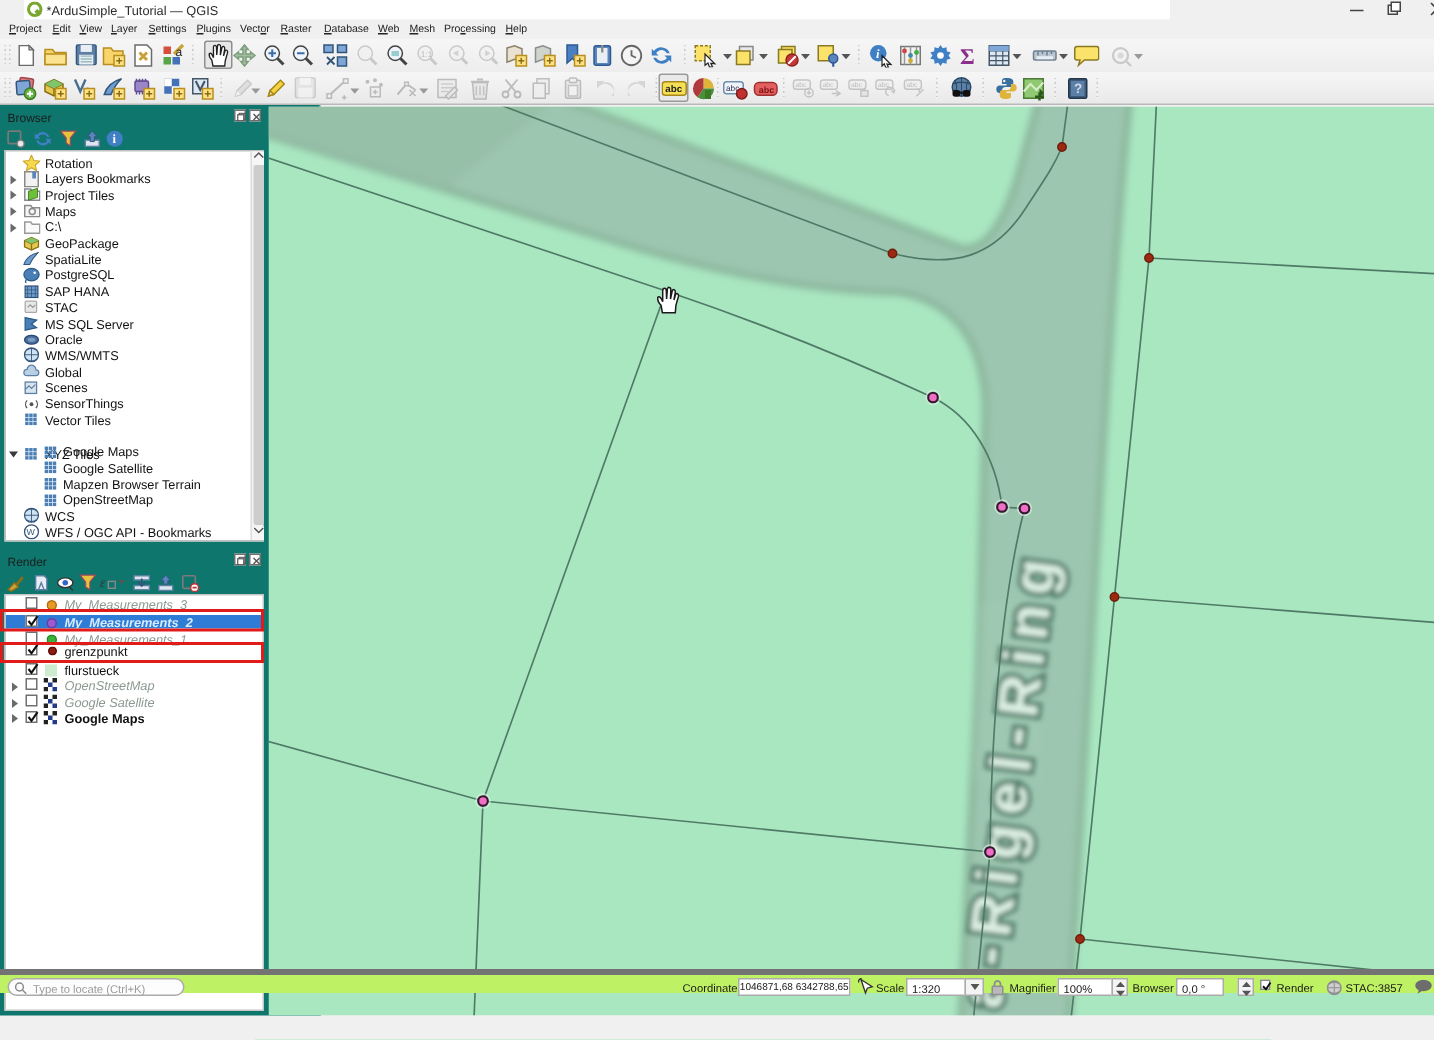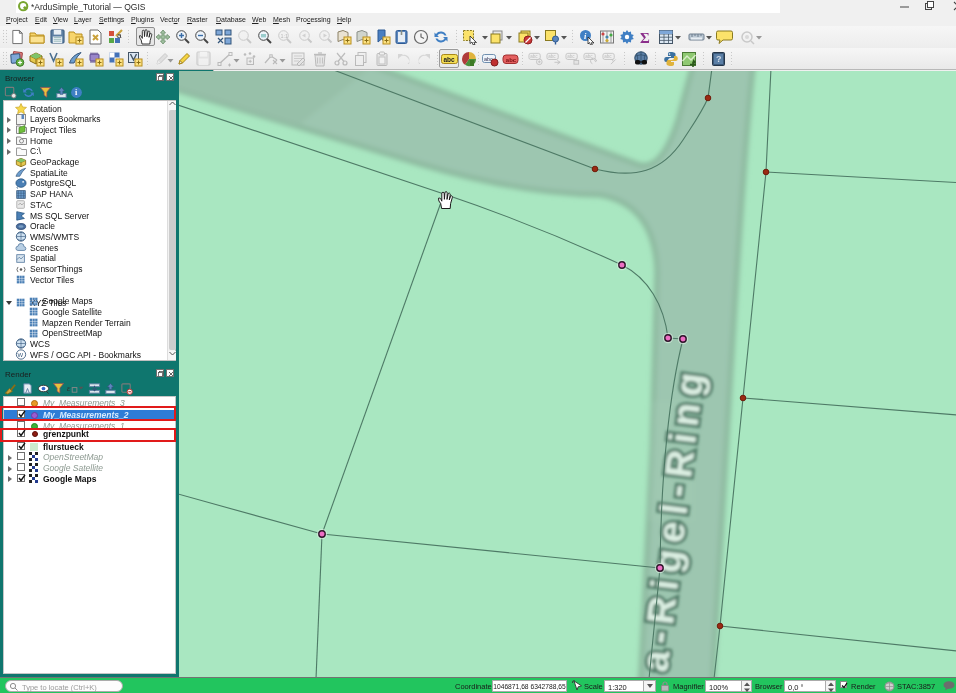--- a/index.html
+++ b/index.html
@@ -11,21 +11,21 @@
 #tb2{position:absolute;left:0;top:48px;width:956px;height:22px;background:linear-gradient(#f6f6f6,#e9e9e9);border-bottom:1px solid #b8b8b8}
 .ic{position:absolute;top:3px}
 .sep{position:absolute;top:4px;width:1px;height:14px;background:repeating-linear-gradient(#c9c9c9 0 1px,#f0f0f0 1px 3px)}
 #dock{position:absolute;left:0;top:70px;width:214px;height:607px;background:#0f766e;border-right:1px solid #b9b9b9}
 .phead{position:absolute;left:0;width:178px;height:14px}
 .phead .t{position:absolute;left:5px;top:2.5px;font-size:8px;color:#1c1c1c}
 .wbtn{position:absolute;top:2px;width:8px;height:8px;border:1px solid #6f6f6f;background:#fdfdfd}
 .list{position:absolute;background:#fff;border:1px solid #c0c0c0}
 .row{position:absolute;left:0;height:11px;width:100%;font-size:8.5px;white-space:nowrap}
 #map{position:absolute;left:179px;top:71px;width:777px;height:606px;overflow:hidden}
-#status{position:absolute;left:0;top:677px;width:956px;height:16px;background:#22c55e;border-top:1px solid #737373;font-size:7.5px}
+#status{position:absolute;left:0;top:646px;width:956px;height:16px;background:#bef264;border-top:4px solid #737373;font-size:7.5px}
 .sbx{position:absolute;background:#fff;border:1px solid #ababab;height:12px;top:1.5px}
 .slbl{position:absolute;top:4px;color:#1a1a1a}
 .chk{display:inline-block;width:7px;height:7px;border:1px solid #8a8a8a;background:#fff;vertical-align:-1px}
 .bi{position:absolute;top:0}
 .bt{position:absolute;left:26px;top:0.5px;font-size:8.5px;color:#111}
 .lt{position:absolute;left:39px;top:0.5px;font-size:8.5px;color:#111}
 .gi{color:#8d9a91;font-style:italic}
 .ar{position:absolute;left:3px;top:3px;width:0;height:0;border-left:4px solid #6a6a6a;border-top:3px solid transparent;border-bottom:3px solid transparent}
 .ad{position:absolute;left:2px;top:4px;width:0;height:0;border-top:4px solid #3a3a3a;border-left:3px solid transparent;border-right:3px solid transparent}
 .cb{position:absolute;left:13px;top:0.5px;width:8px;height:8px;border:1px solid #707070;background:#fff}
@@ -514,21 +514,21 @@
           <path d="M3 3.5 l6 -2 v6 l-6 2 Z" fill="#6fbf3a" stroke="#3d7a24" stroke-width="0.6"></path>
         </svg>
         <span class="bt">Project Tiles</span>
       </div>
     <div class="row" style="top:34.1px">
         <i class="ar"></i>
         <svg class="bi" style="left:12px" width="11" height="10" viewBox="0 0 11 10">
           <path d="M0.5 2 h4 l1 1.5 h5 v6 h-10 Z" fill="#f5f5f5" stroke="#8a8a8a"></path>
           <circle cx="5.5" cy="6" r="2" fill="none" stroke="#8a8a8a"></circle>
         </svg>
-        <span class="bt">Home</span>
+        <span class="bt">Maps</span>
       </div>
     <div class="row" style="top:44.8px">
         <i class="ar"></i>
         <svg class="bi" style="left:12px" width="11" height="10" viewBox="0 0 11 10">
           <path d="M0.5 2 h4 l1 1.5 h5 v6 h-10 Z" fill="#fafafa" stroke="#9a9a9a"></path>
         </svg>
         <span class="bt">C:\</span>
       </div>
     <div class="row" style="top:55.5px">
         <svg class="bi" style="left:11px" width="12" height="11" viewBox="0 0 14 13">
@@ -583,28 +583,28 @@
         <svg class="bi" style="left:11px" width="12" height="11" viewBox="0 0 14 13">
           <circle cx="7" cy="6.5" r="5.5" fill="#cfe2f2" stroke="#33557a"></circle>
           <path d="M1.5 6.5 h11 M7 1 v11 M3 3 a7 7 0 0 1 8 0 M3 10 a7 7 0 0 0 8 0" fill="none" stroke="#33557a" stroke-width="0.7"></path>
         </svg>
         <span class="bt">WMS/WMTS</span>
       </div>
     <div class="row" style="top:141.1px">
         <svg class="bi" style="left:11px" width="12" height="11" viewBox="0 0 14 13">
           <path d="M3.5 10 a2.5 2.5 0 0 1 0 -5 a3.5 3.5 0 0 1 7 0.5 a2.2 2.2 0 0 1 0 4.5 Z" fill="#b8cfe4" stroke="#5d7fa3"></path>
         </svg>
-        <span class="bt">Scenes</span>
+        <span class="bt">Global</span>
       </div>
     <div class="row" style="top:151.8px">
         <svg class="bi" style="left:11px" width="12" height="11" viewBox="0 0 14 13">
           <rect x="2" y="2" width="9" height="9" fill="#d8e4ee" stroke="#5d7fa3"></rect>
           <path d="M2 8 l3 -3 l2 2 l3 -3" fill="none" stroke="#5d7fa3"></path>
         </svg>
-        <span class="bt">Spatial</span>
+        <span class="bt">Scenes</span>
       </div>
     <div class="row" style="top:162.5px">
         <svg class="bi" style="left:11px" width="12" height="11" viewBox="0 0 14 13">
           <circle cx="7" cy="6.5" r="1.5" fill="#555"></circle>
           <path d="M3.5 3.5 a4.5 4.5 0 0 0 0 6 M10.5 3.5 a4.5 4.5 0 0 1 0 6" fill="none" stroke="#555"></path>
         </svg>
         <span class="bt">SensorThings</span>
       </div>
     <div class="row" style="top:173.2px">
         <svg class="bi" style="left:11px" width="12" height="11" viewBox="0 0 14 13">
@@ -678,21 +678,21 @@
             <rect x="5.2" y="2" width="2.7" height="2.7"></rect>
             <rect x="8.4" y="2" width="2.7" height="2.7"></rect>
             <rect x="2" y="5.2" width="2.7" height="2.7"></rect>
             <rect x="5.2" y="5.2" width="2.7" height="2.7"></rect>
             <rect x="8.4" y="5.2" width="2.7" height="2.7"></rect>
             <rect x="2" y="8.4" width="2.7" height="2.7"></rect>
             <rect x="5.2" y="8.4" width="2.7" height="2.7"></rect>
             <rect x="8.4" y="8.4" width="2.7" height="2.7"></rect>
           </g>
         </svg>
-        <span class="bt" style="left:38px">Mapzen Render Terrain</span>
+        <span class="bt" style="left:38px">Mapzen Browser Terrain</span>
       </div>
     <div class="row" style="top:226.7px">
         <svg class="bi" style="left:24px" width="12" height="11" viewBox="0 0 14 13">
           <g fill="#4a7fb5">
             <rect x="2" y="2" width="2.7" height="2.7"></rect>
             <rect x="5.2" y="2" width="2.7" height="2.7"></rect>
             <rect x="8.4" y="2" width="2.7" height="2.7"></rect>
             <rect x="2" y="5.2" width="2.7" height="2.7"></rect>
             <rect x="5.2" y="5.2" width="2.7" height="2.7"></rect>
             <rect x="8.4" y="5.2" width="2.7" height="2.7"></rect>
@@ -808,30 +808,30 @@
       </div>
     <div class="row" style="top:31.9px">
         <span class="cb">
           <svg width="8" height="8" viewBox="0 0 8 8" style="position:absolute;left:-0.5px;top:-1px">
             <path d="M1 4 L3 6.5 L7 0.8" fill="none" stroke="#111" stroke-width="1.4"></path>
           </svg>
         </span>
         <svg class="bi" style="left:28px;top:2.5px" width="6" height="6">
           <circle cx="3" cy="3" r="2.5" fill="#8e1d12" stroke="#5e0f08"></circle>
         </svg>
-        <span class="lt" style="font-weight:bold">grenzpunkt</span>
+        <span class="lt" style="font-weight:normal">grenzpunkt</span>
       </div>
     <div class="row" style="top:44.7px">
         <span class="cb">
           <svg width="8" height="8" viewBox="0 0 8 8" style="position:absolute;left:-0.5px;top:-1px">
             <path d="M1 4 L3 6.5 L7 0.8" fill="none" stroke="#111" stroke-width="1.4"></path>
           </svg>
         </span>
         <span style="position:absolute;left:26px;top:1px;width:8px;height:8px;background:#cdebcd"></span>
-        <span class="lt" style="font-weight:bold">flurstueck</span>
+        <span class="lt" style="font-weight:normal">flurstueck</span>
       </div>
     <div class="row" style="top:54.9px">
         <i class="ar" style="left:4px"></i>
         <span class="cb"></span>
         <svg class="bi" style="left:25px;top:0.5px" width="9" height="9" viewBox="0 0 9 9">
           <rect width="9" height="9" fill="#fff"></rect>
           <rect x="0" y="0" width="3" height="3" fill="#222"></rect>
           <rect x="6" y="0" width="3" height="3" fill="#222"></rect>
           <rect x="3" y="3" width="3" height="3" fill="#223a8e"></rect>
           <rect x="0" y="6" width="3" height="3" fill="#222"></rect>
@@ -971,21 +971,21 @@
   <div class="sbx" style="left:705px;width:37px">
       <span style="position:absolute;left:3px;top:2px">100%</span>
     </div>
   <div class="sbx" style="left:741px;width:11px;background:#f4f4f4">
       <svg width="7" height="11" style="position:absolute;left:1.5px;top:1px">
         <path d="M0 4 L6 4 L3 0.5 Z" fill="#555"></path>
         <path d="M0 6.5 L6 6.5 L3 10 Z" fill="#555"></path>
       </svg>
     </div>
   <span class="slbl" style="left:755px">Browser</span>
-  <div class="sbx" style="left:784px;width:42px">
+  <div class="sbx" style="left:784px;width:32px">
       <span style="position:absolute;left:3px;top:2px">0,0 °</span>
     </div>
   <div class="sbx" style="left:825px;width:11px;background:#f4f4f4">
       <svg width="7" height="11" style="position:absolute;left:1.5px;top:1px">
         <path d="M0 4 L6 4 L3 0.5 Z" fill="#555"></path>
         <path d="M0 6.5 L6 6.5 L3 10 Z" fill="#555"></path>
       </svg>
     </div>
   <span class="chk" style="position:absolute;left:840px;top:3px"><svg width="7" height="7" viewBox="0 0 7 7">
         <path d="M1 3.5 L3 5.5 L6 1" fill="none" stroke="#111" stroke-width="1.3"></path>

